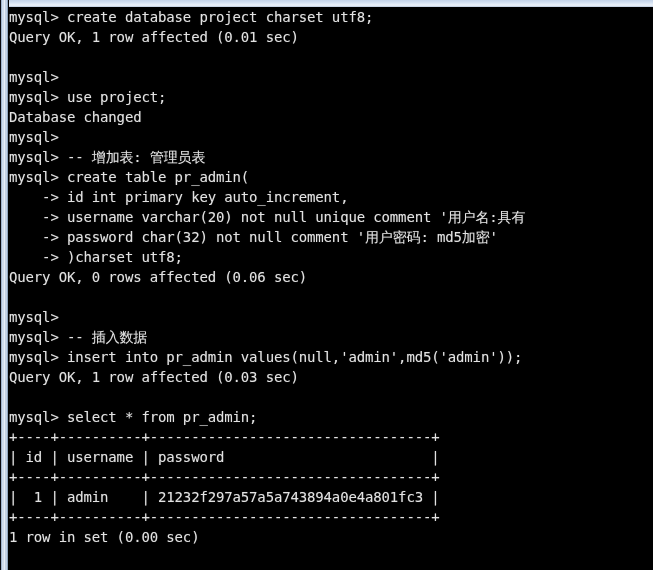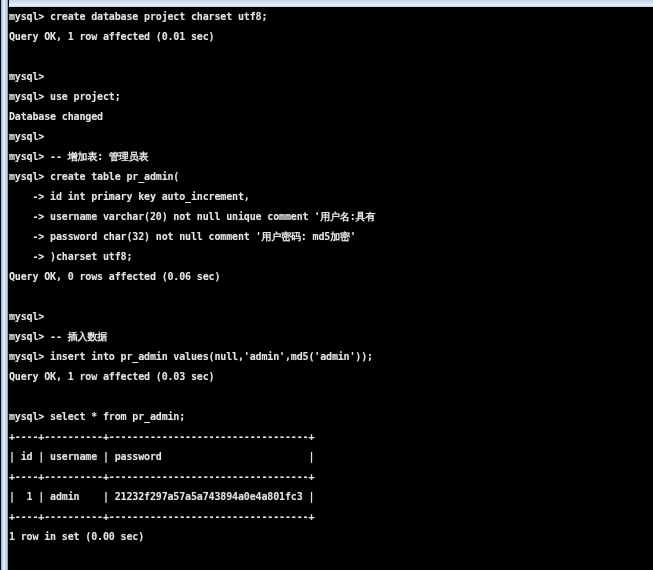--- a/index.html
+++ b/index.html
@@ -61,25 +61,25 @@
     height: 563px;
     background: #000000;
     overflow: hidden;
   }
 
   #console-output {
     margin: 0;
     padding: 0;
     color: #d8d8d8;
     font-family: "DejaVu Sans Mono", "Liberation Mono", monospace;
-    font-size: 10px;
+    font-size: 14px;
     line-height: 20px;
     letter-spacing: -0.15px;
     white-space: pre;
-    font-weight: 700;
+    font-weight: 400;
     text-shadow: 0 0 1px rgba(200,200,200,0.35);
   }
 
   .line {
     height: 20px;
     white-space: pre;
     color: #e2e2e2;
   }
   .line.blank { color: transparent; }
 </style>

